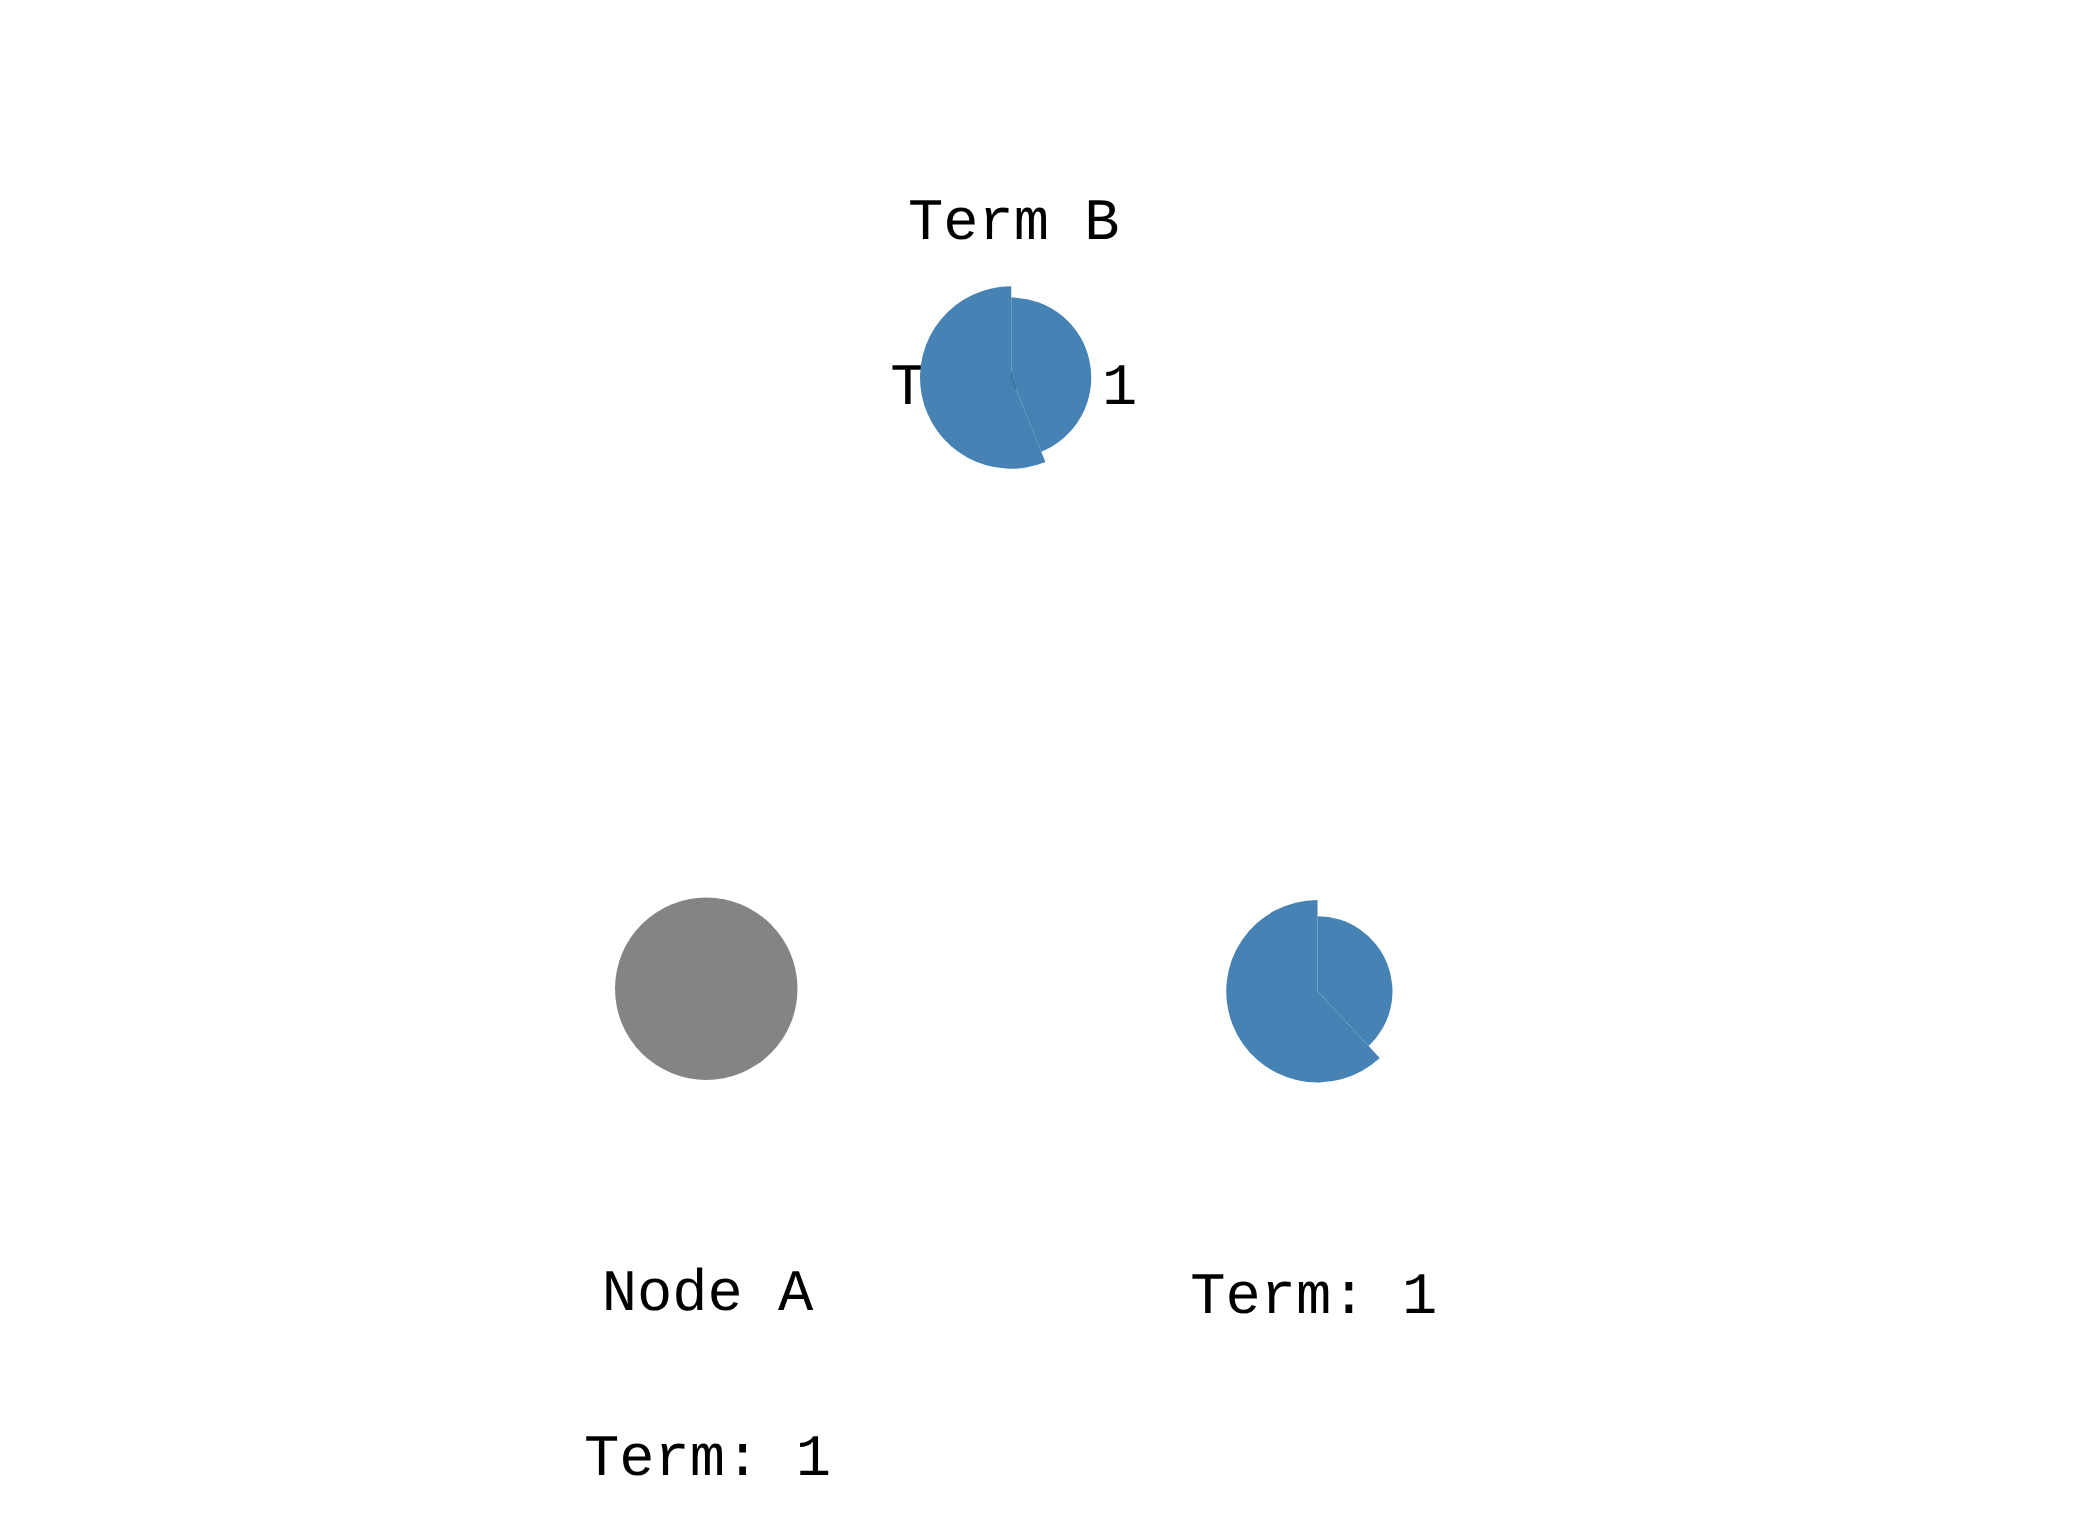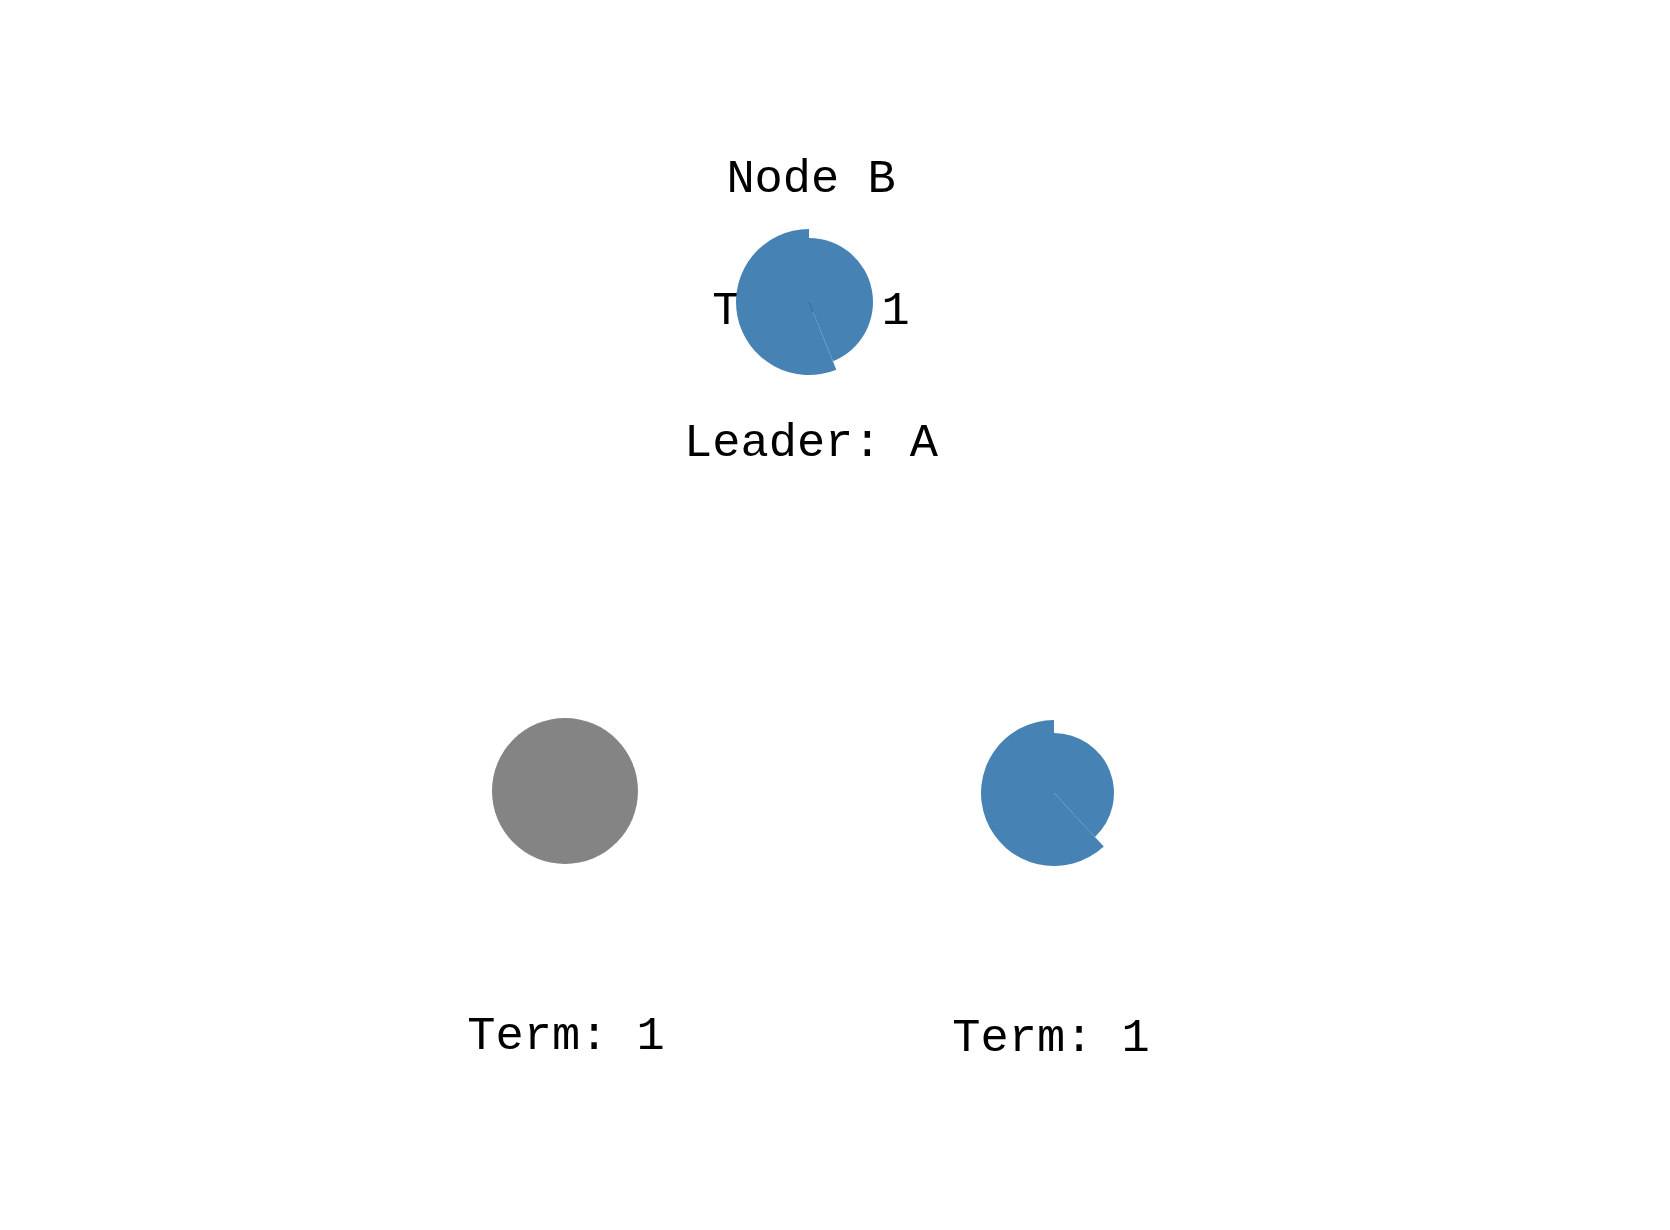--- a/index.html
+++ b/index.html
@@ -27,33 +27,33 @@
   .node-circle {
     position: absolute;
   }
 </style>
 </head>
 <body>
 
 <div class="canvas">
 
   <div class="node-label" style="left:811px; top:70px;">
-    <div>Node B</div>
+    <div>Term B</div>
     <div>Term: 1</div>
-    <div>Leader: A</div>
   </div>
   <svg class="node-circle" style="left:729px; top:222px;" width="160" height="160" viewBox="-80 -80 160 160">
     <path d="M 0 0 L 0 -73 A 73 73 0 1 0 27.34 67.69 Z" fill="#4682B4"></path>
     <path d="M 0 0 L 23.97 59.34 A 64 64 0 0 0 0 -64 Z" fill="#4682B4"></path>
   </svg>
 
   <svg class="node-circle" style="left:485px; top:711px;" width="160" height="160" viewBox="-80 -80 160 160">
     <circle cx="0" cy="0" r="73" fill="#848484"></circle>
   </svg>
   <div class="node-label" style="left:566px; top:927px;">
+    <div>Node A</div>
     <div>Term: 1</div>
   </div>
 
   <svg class="node-circle" style="left:974px; top:713px;" width="160" height="160" viewBox="-80 -80 160 160">
     <path d="M 0 0 L 0 -73 A 73 73 0 1 0 49.79 53.39 Z" fill="#4682B4"></path>
     <path d="M 0 0 L 40.92 43.88 A 60 60 0 0 0 0 -60 Z" fill="#4682B4"></path>
   </svg>
   <div class="node-label" style="left:1051px; top:929px;">
     <div>Term: 1</div>
     

